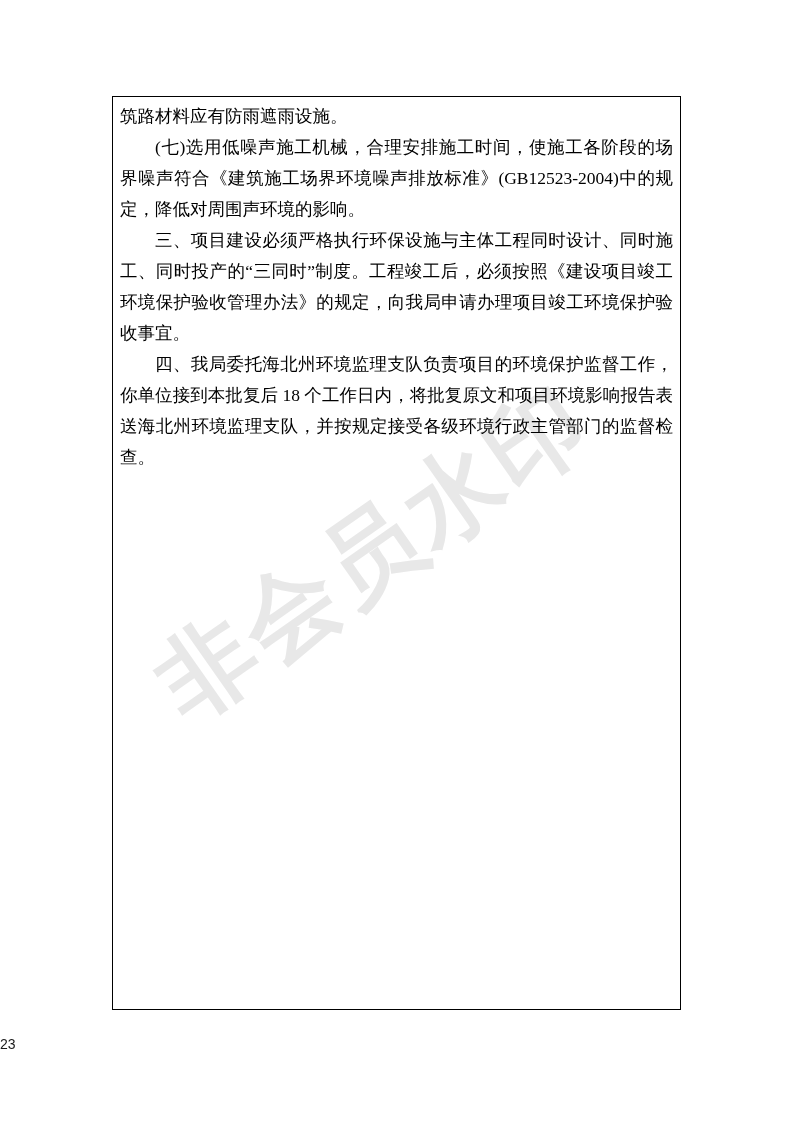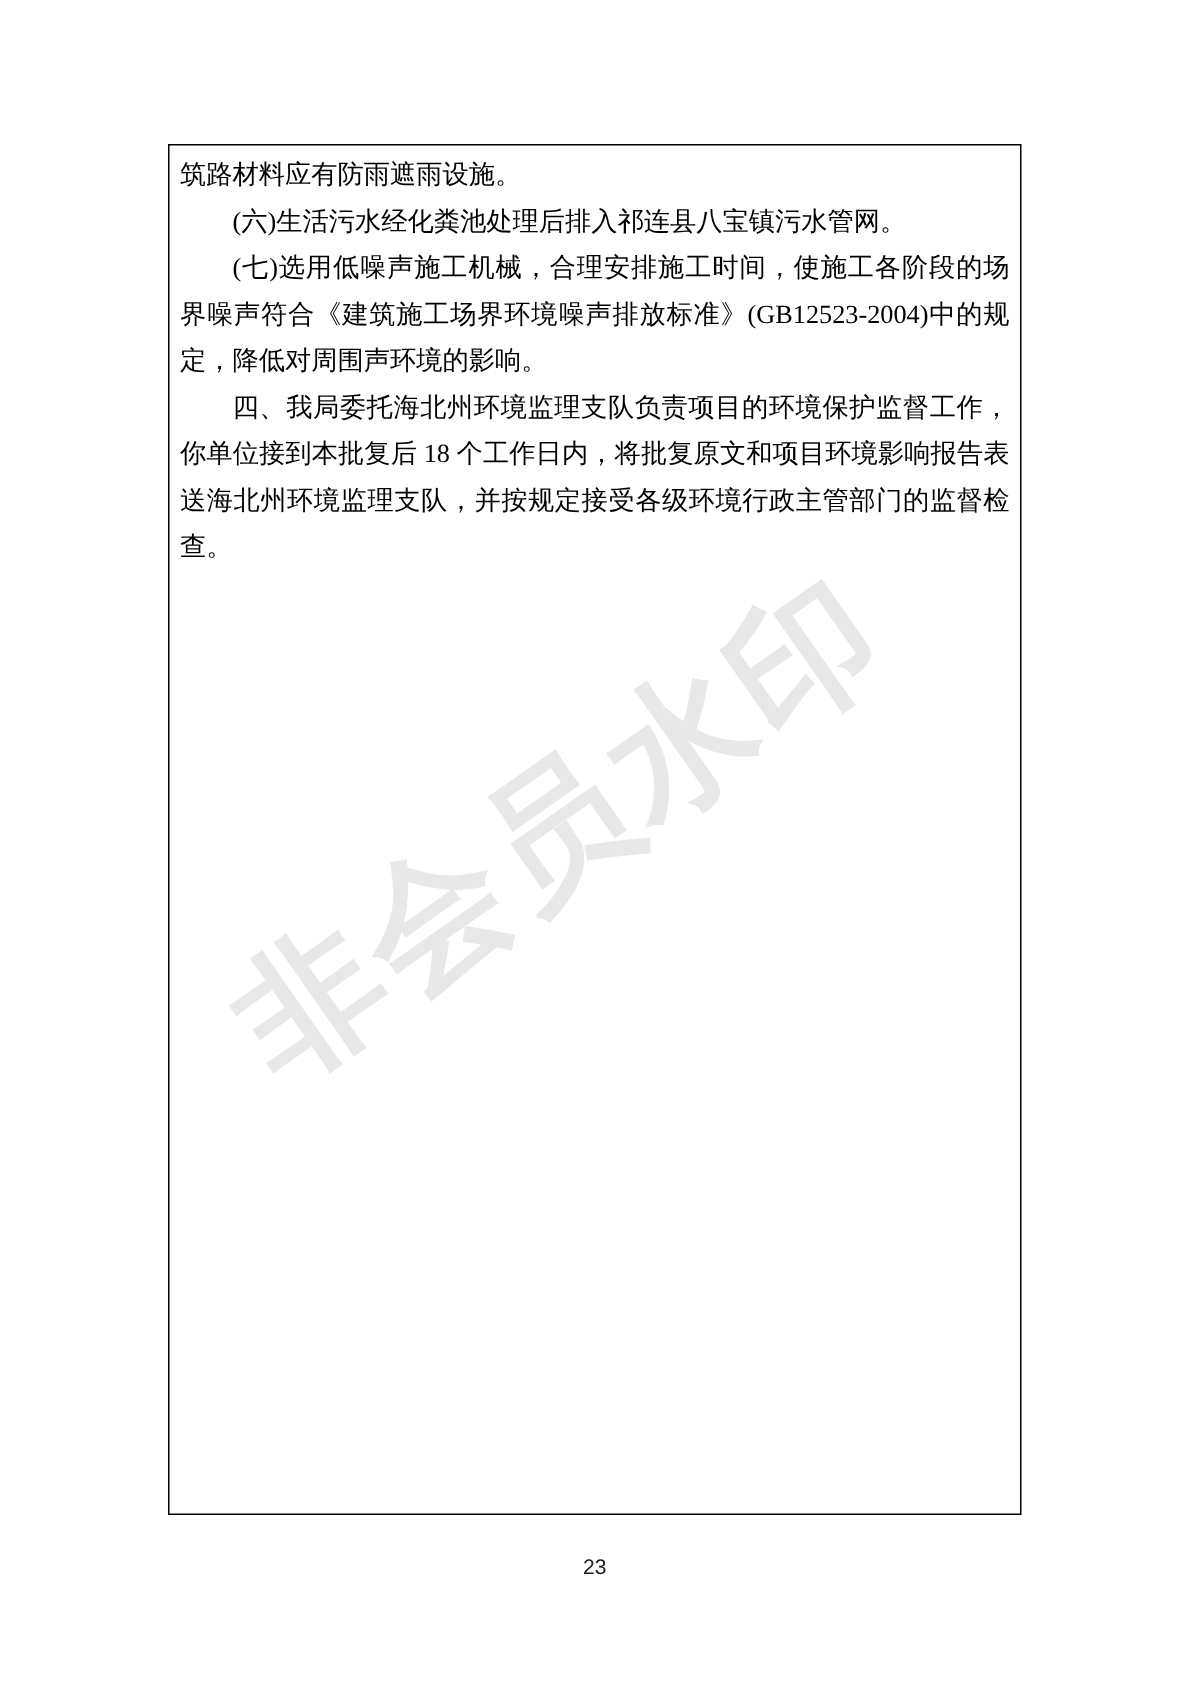--- a/index.html
+++ b/index.html
@@ -55,36 +55,35 @@
     margin: 0;
   }
   .para.indent {
     text-indent: 2em;
   }
   .page-number {
     position: absolute;
     left: 0;
     top: 1036px;
     width: 793px;
-    text-align: center;
     font-family: "Liberation Sans", "DejaVu Sans", sans-serif;
     font-size: 14px;
     color: #1a1a1a;
     z-index: 1;
   }
 </style>
 </head>
 <body>
 
 <div class="page">
 
   <div class="watermark">非会员水印</div>
 
   <div class="doc-cell">
     <p class="para">筑路材料应有防雨遮雨设施。</p>
-    <p class="para indent">(六)生活污水经化粪池处理后排入祁连县八宝镇污水管网。</p>
     <p class="para indent">(七)选用低噪声施工机械，合理安排施工时间，使施工各阶段的场界噪声符合《建筑施工场界环境噪声排放标准》(GB12523-2004)中的规定，降低对周围声环境的影响。</p>
+    <p class="para indent">三、项目建设必须严格执行环保设施与主体工程同时设计、同时施工、同时投产的“三同时”制度。工程竣工后，必须按照《建设项目竣工环境保护验收管理办法》的规定，向我局申请办理项目竣工环境保护验收事宜。</p>
     <p class="para indent">四、我局委托海北州环境监理支队负责项目的环境保护监督工作，你单位接到本批复后 18 个工作日内，将批复原文和项目环境影响报告表送海北州环境监理支队，并按规定接受各级环境行政主管部门的监督检查。</p>
   </div>
 
   <div class="page-number">23</div>
 
 </div>
 
 </body></html>

